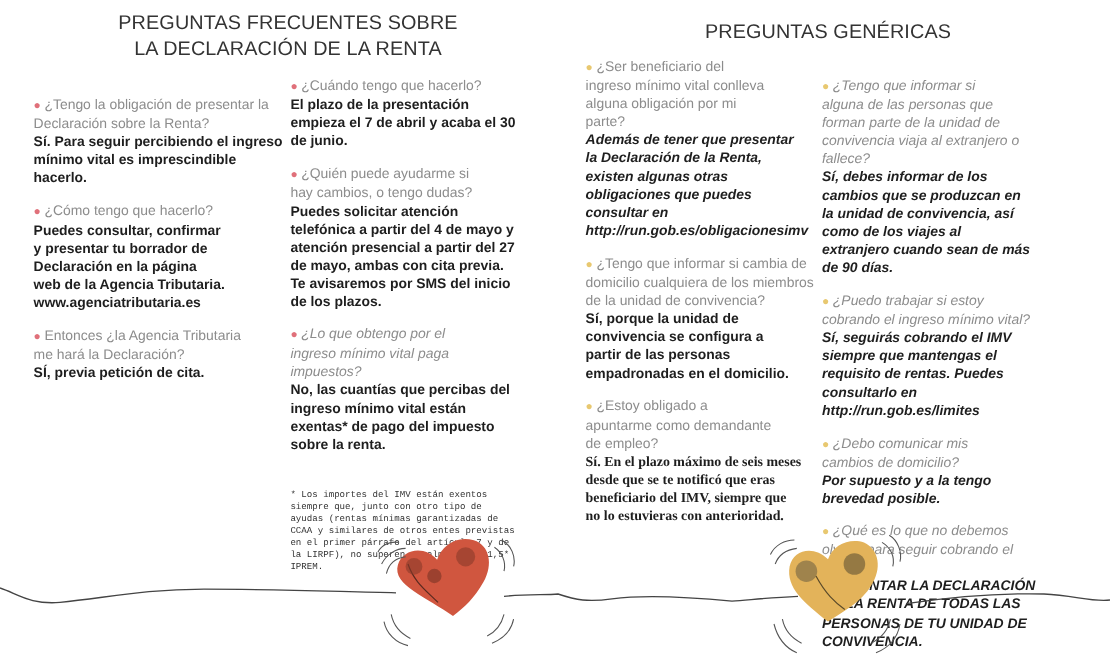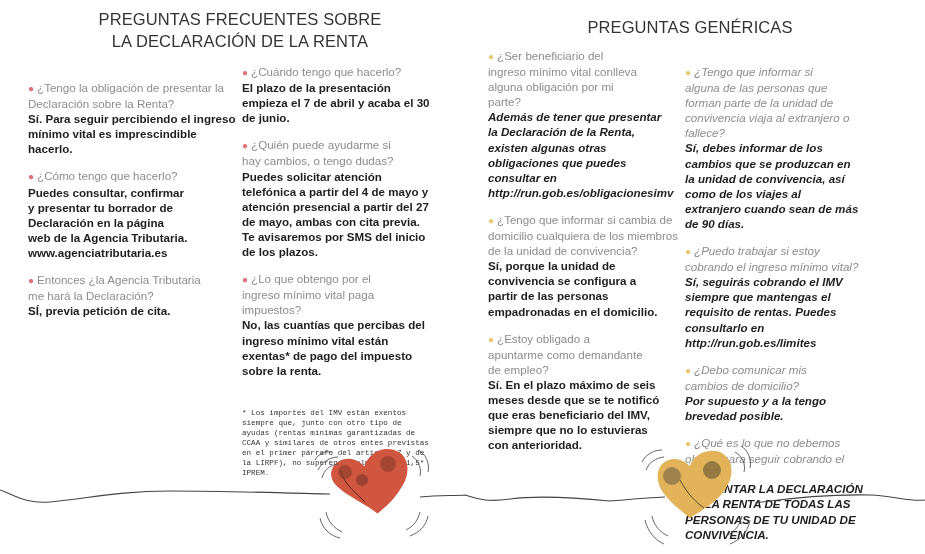--- a/index.html
+++ b/index.html
@@ -46,38 +46,38 @@
 <div class="col left" style="left:242px; top:64px; width:188px;">
   <div class="qa">
     <div class="q"><span class="bullet">●</span><span>¿Cuándo tengo que hacerlo?</span></div>
     <div class="a">El plazo de la presentación empieza el 7 de abril y acaba el 30 de junio.</div>
   </div>
   <div class="qa">
     <div class="q" style="width:160px;"><span class="bullet">●</span><span>¿Quién puede ayudarme si hay cambios, o tengo dudas?</span></div>
     <div class="a">Puedes solicitar atención telefónica a partir del 4 de mayo y atención presencial a partir del 27 de mayo, ambas con cita previa. Te avisaremos por SMS del inicio de los plazos.</div>
   </div>
   <div class="qa">
-    <div class="q" style="width:170px;"><span class="bullet">●</span><span>¿Lo que obtengo por el ingreso mínimo vital paga impuestos?</span></div>
+    <div class="q" style="width:170px;font-style:italic;"><span class="bullet">●</span><span>¿Lo que obtengo por el ingreso mínimo vital paga impuestos?</span></div>
     <div class="a">No, las cuantías que percibas del ingreso mínimo vital están exentas* de pago del impuesto sobre la renta.</div>
   </div>
   <div class="footnote" style="width:190px;">* Los importes del IMV están exentos siempre que, junto con otro tipo de ayudas (rentas mínimas garantizadas de CCAA y similares de otros entes previstas en el primer párrafo del artículo 7 y de la LIRPF), no superen anualmente el 1,5* IPREM.</div>
 </div>
 
 <div class="col right" style="left:488px; top:48px; width:196px;">
   <div class="qa">
     <div class="q" style="width:150px;"><span class="bullet">●</span><span>¿Ser beneficiario del ingreso mínimo vital conlleva alguna obligación por mi parte?</span></div>
     <div class="a" style="width:180px;font-style:italic;">Además de tener que presentar la Declaración de la Renta, existen algunas otras obligaciones que puedes consultar en http://run.gob.es/obligacionesimv</div>
   </div>
   <div class="qa">
     <div class="q"><span class="bullet">●</span><span>¿Tengo que informar si cambia de domicilio cualquiera de los miembros de la unidad de convivencia?</span></div>
     <div class="a" style="width:180px;">Sí, porque la unidad de convivencia se configura a partir de las personas empadronadas en el domicilio.</div>
   </div>
   <div class="qa">
     <div class="q" style="width:160px;"><span class="bullet">●</span><span>¿Estoy obligado a apuntarme como demandante de empleo?</span></div>
-    <div class="a" style="width:180px;">Sí. En el plazo máximo de seis meses desde que se te notificó que eras beneficiario del IMV, siempre que no lo estuvieras con anterioridad.</div>
+    <div class="a" style="width:180px;font-family:Liberation Serif, serif;">Sí. En el plazo máximo de seis meses desde que se te notificó que eras beneficiario del IMV, siempre que no lo estuvieras con anterioridad.</div>
   </div>
 </div>
 
 <div class="col right" style="left:685px; top:64px; width:190px;font-style:italic;">
   <div class="qa">
     <div class="q" style="width:165px;"><span class="bullet">●</span><span>¿Tengo que informar si alguna de las personas que forman parte de la unidad de convivencia viaja al extranjero o fallece?</span></div>
     <div class="a" style="width:175px;">Sí, debes informar de los cambios que se produzcan en la unidad de convivencia, así como de los viajes al extranjero cuando sean de más de 90 días.</div>
   </div>
   <div class="qa">
     <div class="q" style="width:175px;"><span class="bullet">●</span><span>¿Puedo trabajar si estoy cobrando el ingreso mínimo vital?</span></div>

